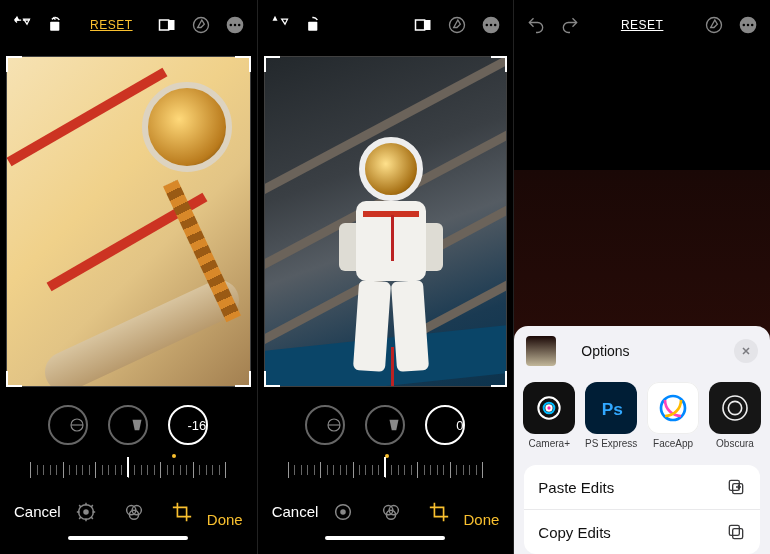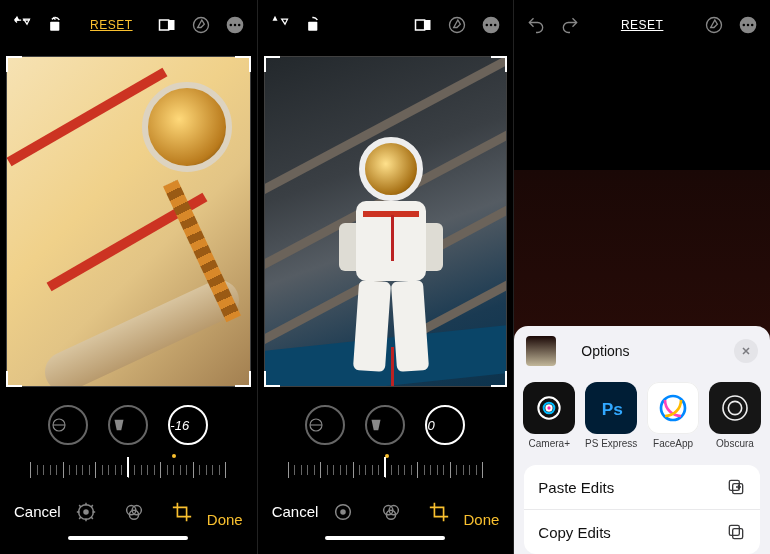--- a/index.html
+++ b/index.html
@@ -116,21 +116,21 @@
     .img3 .flag::after { content:""; position:absolute; top:0; left:2px; width:18px; height:10px;
       background:linear-gradient(#b22 0 33%,#235 33% 66%,#b22 66%); }
     .img3 .naut { position:absolute; right:54px; bottom:66px; width:20px; height:38px;
       background:#ece7d8; border-radius:6px 6px 3px 3px; }
     .img3 .naut::before{content:"";position:absolute;top:-12px;left:2px;width:16px;height:16px;border-radius:50%;
       background:radial-gradient(circle at 40% 40%,#ffe18c 0%,#a56e12 70%); border:2px solid #ece7d8; }
 
     .controls { padding: 6px 0 10px; }
     .circrow { display:flex; justify-content:center; gap:20px; margin:4px 0 8px; }
     .circ { width:40px; height:40px; border-radius:50%; border:2px solid #fff;
-      display:flex; align-items:center; justify-content:flex-start; color:#fff; font-size:13px;font-style:italic; }
+      display:flex; align-items:center; justify-content:flex-end; color:#fff; font-size:13px; }
     .circ svg { width:18px; height:18px; }
     .circ.dim { border-color:#666; color:#888; }
     .ruler { height:34px; position:relative; margin:0 30px 4px; }
     .ruler .ticks { position:absolute; inset:0; display:flex; align-items:center; justify-content:space-between; }
     .ruler .tick { width:1px; height:10px; background:#666; }
     .ruler .tick.tall { height:16px; background:#999; }
     .ruler .center { position:absolute; left:50%; top:4px; width:2px; height:20px; background:#fff; transform:translateX(-50%); }
     .ruler .dot { position:absolute; top:1px; width:4px; height:4px; border-radius:50%; background:#f9c02f; }
     .bottombar { display:flex; align-items:center; justify-content:space-between; padding:4px 14px 0; font-size:15px; }
     .btn-cancel { color:#fff; }

